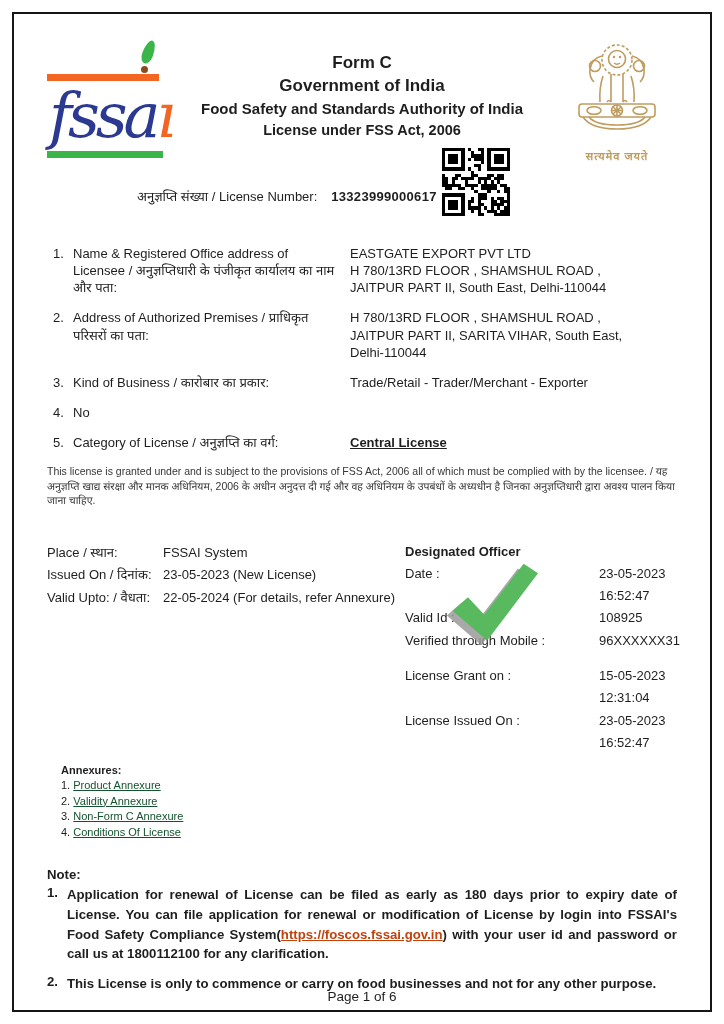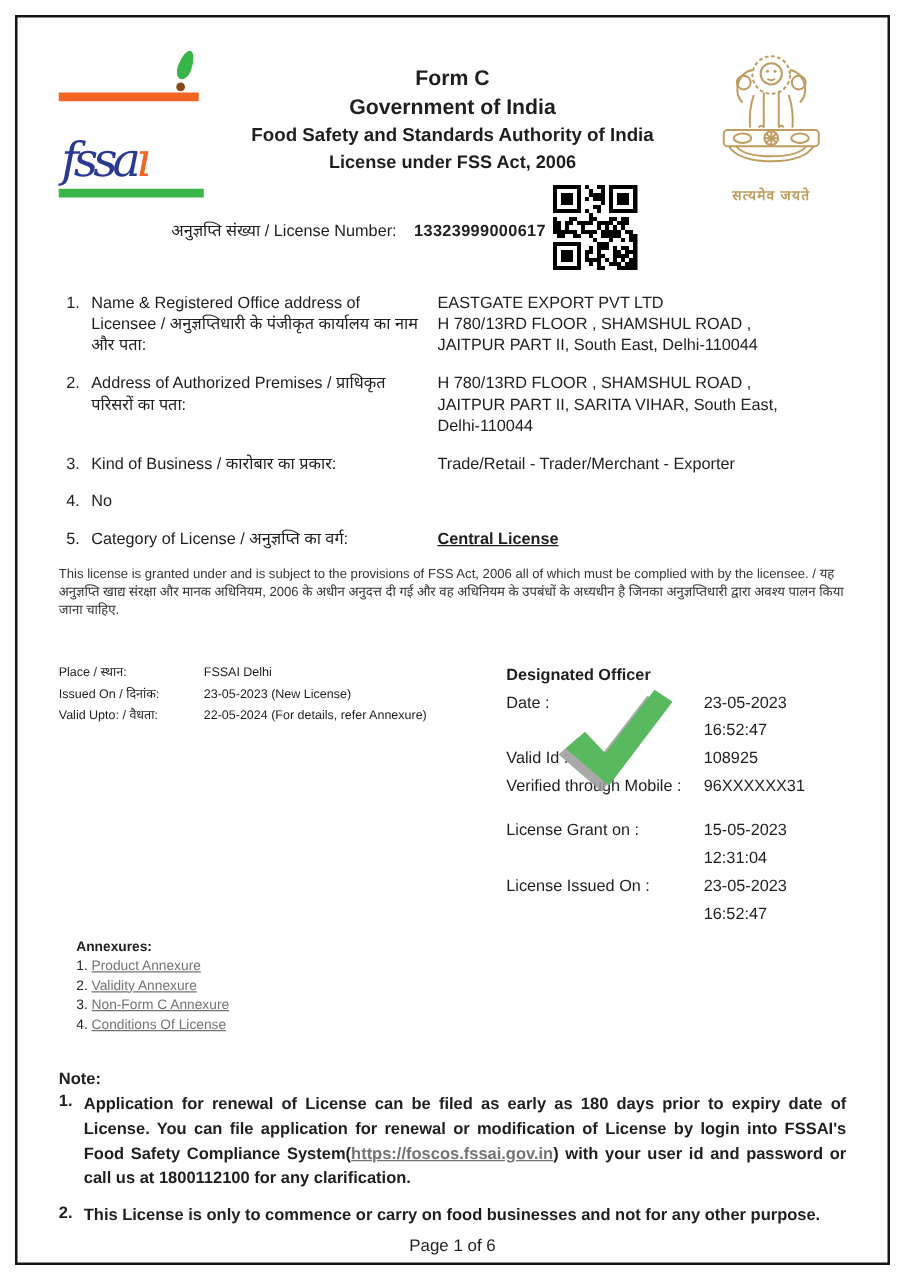--- a/index.html
+++ b/index.html
@@ -13,83 +13,83 @@
   .titles { text-align:center; padding-top:20px; flex:1; }
   .t1 { font-size:17px; font-weight:bold; line-height:1.35; }
   .t2 { font-size:17px; font-weight:bold; line-height:1.35; }
   .t3 { font-size:15px; font-weight:bold; line-height:1.45; }
   .t4 { font-size:14.5px; font-weight:bold; line-height:1.4; }
 
   
   .fssai-logo { position:relative; width:120px; height:126px; flex:0 0 auto; }
   .fssai-text { position:absolute; bottom:11px; left:2px; z-index:2;
     font-family:"DejaVu Serif","Liberation Serif",serif; font-style:italic;
-    font-size:38px; line-height:1; color:#2b3990; letter-spacing:-4px; }
+    font-size:62px; line-height:1; color:#2b3990; letter-spacing:-4px; }
   .fssai-text .i-org { color:#f26522; }
   .bar-orange { position:absolute; top:42px; left:0; width:112px; height:7px;
     background:#f26522; z-index:1; }
   .bar-green { position:absolute; bottom:0; left:0; width:116px; height:7px;
     background:#39b54a; z-index:1; }
   .leaf { position:absolute; top:8px; right:13px; width:11px; height:24px; z-index:2;
     background:#39b54a; border-radius:50% 50% 50% 50% / 62% 62% 38% 38%;
     transform:rotate(20deg); }
   .leaf-dot { position:absolute; top:34px; right:19px; width:7px; height:7px;
     border-radius:50%; background:#8a4a1e; z-index:2; }
 
   
   .emblem { width:120px; flex:0 0 auto; text-align:center; padding-top:4px; }
   .emblem svg { display:block; margin:0 auto; }
   .motto { font-size:11px; color:#bf9c60; letter-spacing:1px; margin-top:2px;
     font-weight:bold; }
 
   
-  .license-row { margin-top:12px; padding-left:90px; font-size:13px;
+  .license-row { margin-top:24px; padding-left:90px; font-size:13px;
     display:flex; align-items:baseline; }
   .license-row .lbl { }
   .license-row .val { font-weight:bold; margin-left:14px; letter-spacing:0.3px; }
   .qr { position:absolute; top:134px; left:428px; width:68px; height:68px; }
 
   
   .fields { margin-top:40px; }
   .field-row { display:flex; font-size:13px; line-height:1.32; margin-bottom:13px; }
   .field-row .num { width:26px; padding-left:6px; flex:0 0 auto; }
   .field-row .flabel { width:277px; flex:0 0 auto; padding-right:14px; }
   .field-row .fvalue { flex:1; white-space:pre-line; }
   .field-row .fvalue.bold { font-weight:bold;text-decoration:underline; }
 
   
   .declaration { margin-top:12px; font-size:10.5px; line-height:1.38; color:#353535;
     max-width:640px; }
 
   
   .two-col { display:flex; margin-top:34px; }
-  .issue-col { width:358px; flex:0 0 auto; font-size:10px; }
+  .issue-col { width:358px; flex:0 0 auto; font-size:13px; }
   .issue-row { display:flex; line-height:1.72; }
   .issue-row .ilabel { width:116px; flex:0 0 auto; }
   .officer-col { flex:1; position:relative; font-size:13px; }
   .officer-title { font-weight:bold; line-height:1.6; }
-  .officer-row { display:flex; line-height:1.72; }
+  .officer-row { display:flex; line-height:1.72;gap:36px; }
   .officer-row .olabel { width:158px; flex:0 0 auto; }
   .officer-rows .officer-row:nth-child(4) { margin-top:13px; }
   .checkmark { position:absolute; left:38px; top:14px; width:96px; height:100px;
     z-index:3; pointer-events:none; }
 
   
   .annexures { margin-top:7px; margin-left:14px; font-size:11px; }
   .annex-title { font-weight:bold; line-height:1.5; }
   .annex-item { line-height:1.42; }
-  .annex-item a { color:#737373; text-decoration:underline; cursor:pointer; }
+  .annex-item a { color:#14532d; text-decoration:underline; cursor:pointer; }
 
   
   .notes { margin-top:26px; font-size:13.2px; font-weight:bold; }
   .note-title { line-height:1.4; margin-bottom:0; }
   .note-item { display:flex; margin-bottom:10px; }
   .note-item .nnum { width:20px; flex:0 0 auto; }
   .note-item .ntext { flex:1; text-align:justify; line-height:1.5; }
-  .note-item a { color:#737373; text-decoration:underline; cursor:pointer; }
+  .note-item a { color:#c2410c; text-decoration:underline; cursor:pointer; }
 
   
   .footer { position:absolute; bottom:6px; left:0; right:0; text-align:center;
     font-size:13.5px; }
 </style>
 </head>
 <body>
 
 <div class="page">
 
@@ -326,21 +326,21 @@
       <span class="fvalue bold">Central License</span>
     </div>
   </div>
 
   <div class="declaration">This license is granted under and is subject to the provisions of FSS Act, 2006 all of which must be complied with by the licensee. / यह अनुज्ञप्ति खाद्य संरक्षा और मानक अधिनियम, 2006 के अधीन अनुदत्त दी गई और वह अधिनियम के उपबंधों के अध्यधीन है जिनका अनुज्ञप्तिधारी द्वारा अवश्य पालन किया जाना चाहिए.</div>
 
   <div class="two-col">
     <div class="issue-col">
       <div class="issue-row">
         <span class="ilabel">Place / स्थान:</span>
-        <span>FSSAI Delhi</span>
+        <span>FSSAI System</span>
       </div>
       <div class="issue-row">
         <span class="ilabel">Issued On / दिनांक:</span>
         <span>23-05-2023 (New License)</span>
       </div>
       <div class="issue-row">
         <span class="ilabel">Valid Upto: / वैधता:</span>
         <span>22-05-2024 (For details, refer Annexure)</span>
       </div>
     </div>

